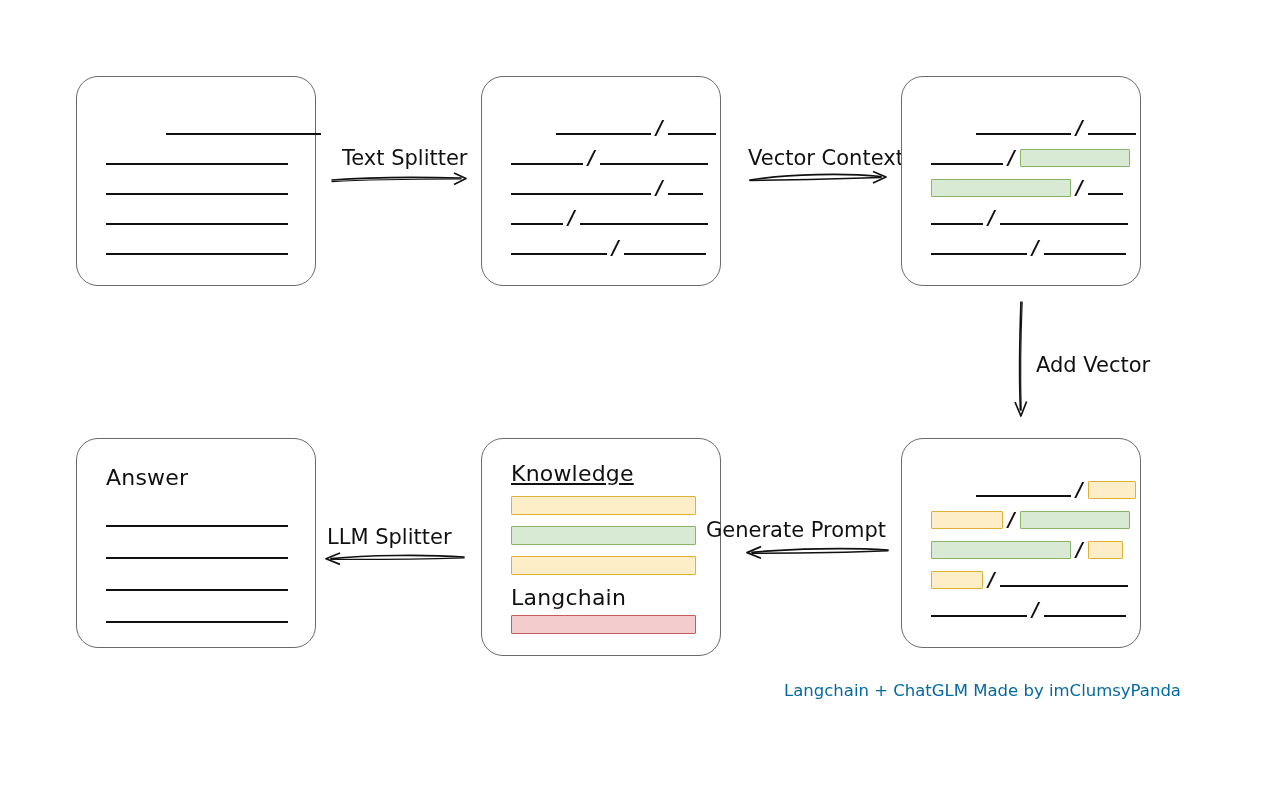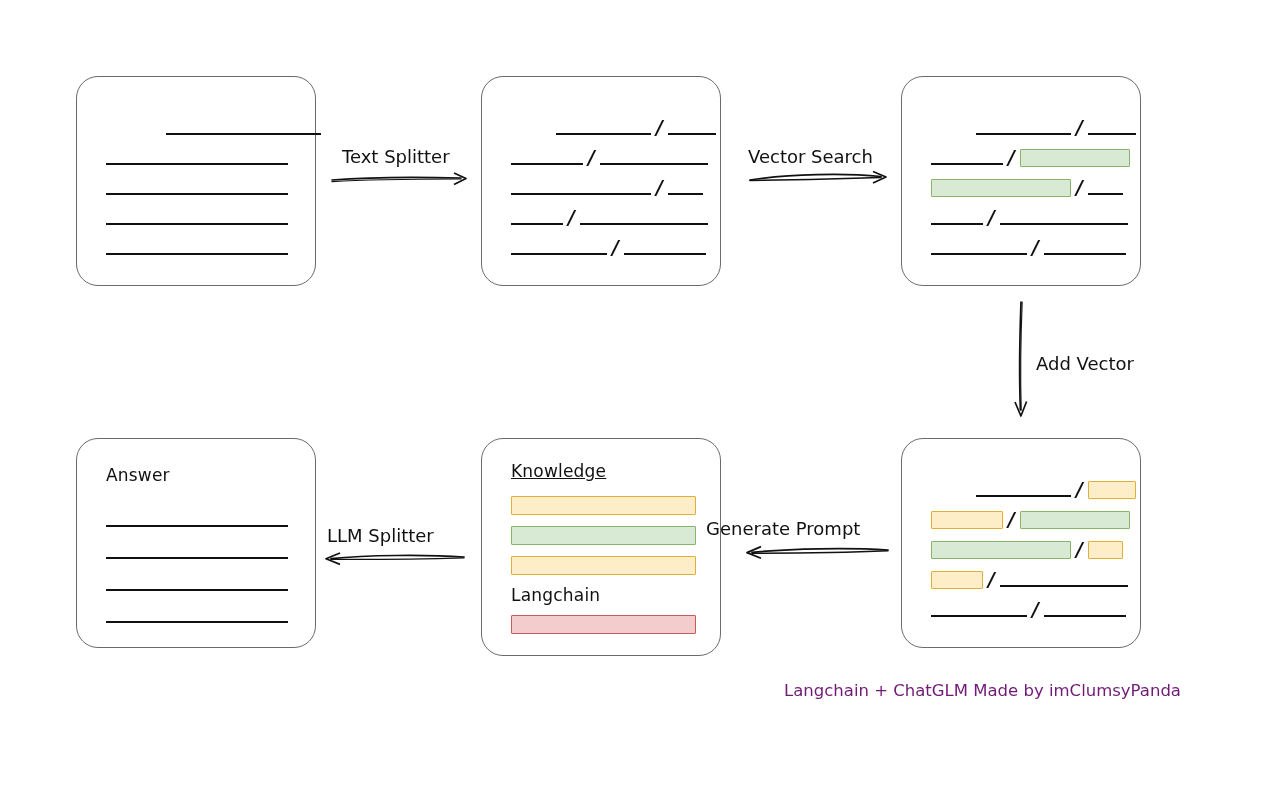--- a/index.html
+++ b/index.html
@@ -15,21 +15,21 @@
     position:absolute;
     background:#ffffff;
     border:1.6px solid #6b6b6b;
     border-radius:22px;
     box-sizing:border-box;
   }
   .card-inner{position:absolute;left:0;top:0;right:0;bottom:0;}
 
   .card-title{
     position:absolute;
-    font-size:17px;
+    font-size:22px;
     letter-spacing:.2px;
     color:#111;
     white-space:nowrap;
   }
 
   
   .row{
     position:absolute;
     display:flex;
     align-items:center;
@@ -72,30 +72,30 @@
     box-sizing:border-box;
     border-radius:1px;
   }
   .bar.green{background:#d8ead3;border:1.6px solid #87b46a;}
   .bar.yellow{background:#fdeec8;border:1.6px solid #e0b03c;}
   .bar.red{background:#f3cdcd;border:1.6px solid #c55b5b;}
 
   
   .arrow-label{
     position:absolute;
-    font-size:18px;
+    font-size:21px;
     white-space:nowrap;
     color:#111;
   }
   .arrow-svg{position:absolute;overflow:visible;}
   .caption{
     position:absolute;
     font-size:16.5px;
     white-space:nowrap;
-    color:#701a75;
+    color:#0369a1;
   }
 </style>
 </head>
 <body>
 
 <div id="stage">
 
   <div class="card" id="card-source" style="left:76px;top:76px;width:240px;height:210px;">
     <div class="card-inner">
         <div class="row" style="left: 89px; top: 42px;">
@@ -146,21 +146,21 @@
           <div class="seg-line" style="width: 128px;"></div>
         </div>
         <div class="row" style="left: 29px; top: 162px;">
           <div class="seg-line" style="width: 96px;"></div>
           <span class="slash">/</span>
           <div class="seg-line" style="width: 82px;"></div>
         </div>
       </div>
   </div>
 
-  <div class="arrow-label" style="left:748px;top:146px;">Vector Search</div>
+  <div class="arrow-label" style="left:748px;top:146px;">Vector Context</div>
   <svg class="arrow-svg" style="left:748px;top:166px;width:142px;height:24px;" viewBox="0 0 142 24">
     <path d="M2,14 C42,8 96,7 133,10.5" fill="none" stroke="#111" stroke-width="1.7" stroke-linecap="round"></path>
     <path d="M2,14.6 C42,14 96,12.6 133,11.4" fill="none" stroke="#111" stroke-width="1.5" stroke-linecap="round"></path>
     <path d="M125,5.5 L138,11 L125,17" fill="none" stroke="#111" stroke-width="1.7" stroke-linejoin="round"></path>
   </svg>
 
   <div class="card" id="card-vector" style="left:901px;top:76px;width:240px;height:210px;">
     <div class="card-inner">
         <div class="row" style="left: 74px; top: 42px;">
           <div class="seg-line" style="width: 95px;"></div>

